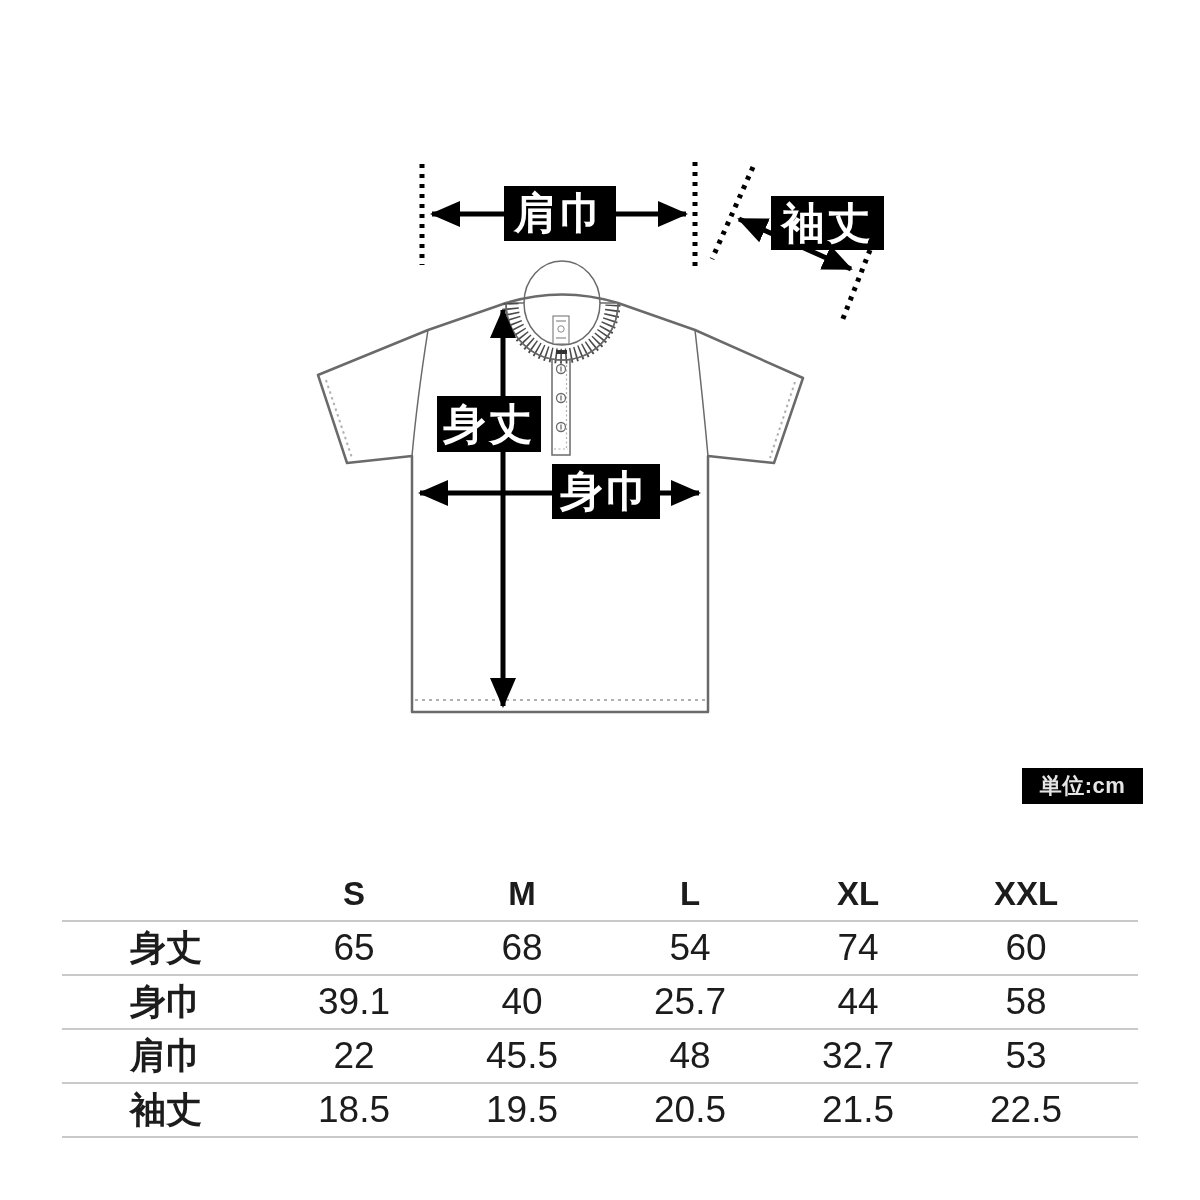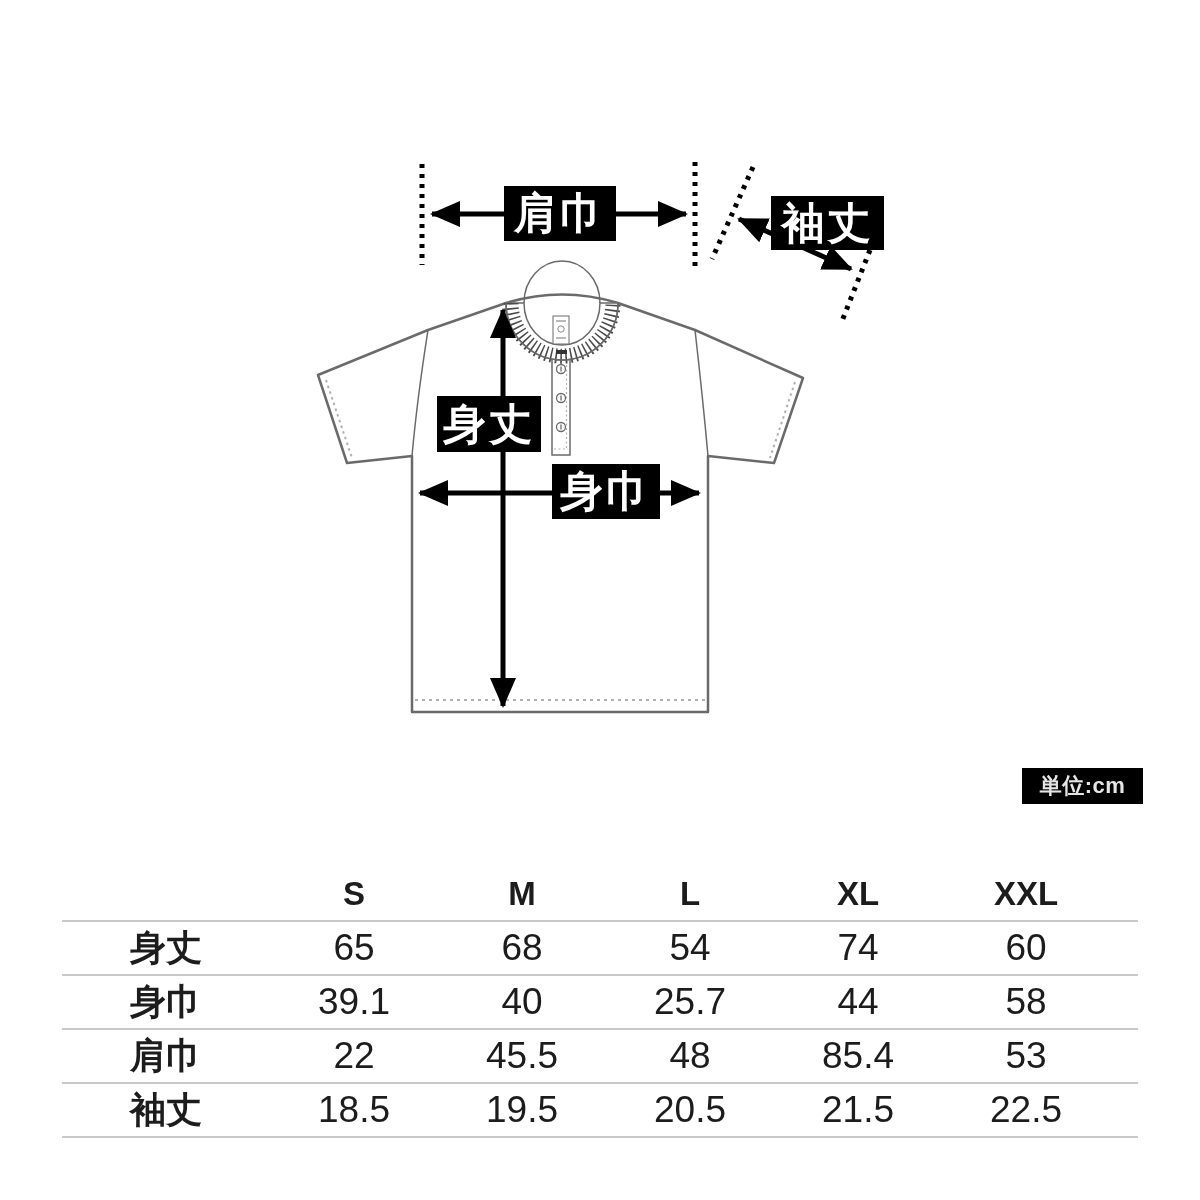--- a/index.html
+++ b/index.html
@@ -149,21 +149,21 @@
         <td>25.7</td>
         <td>44</td>
         <td>58</td>
         <td></td>
       </tr>
       <tr>
         <th>肩巾</th>
         <td>22</td>
         <td>45.5</td>
         <td>48</td>
-        <td>85.4</td>
+        <td>32.7</td>
         <td>53</td>
         <td></td>
       </tr>
       <tr>
         <th>袖丈</th>
         <td>18.5</td>
         <td>19.5</td>
         <td>20.5</td>
         <td>21.5</td>
         <td>22.5</td>

